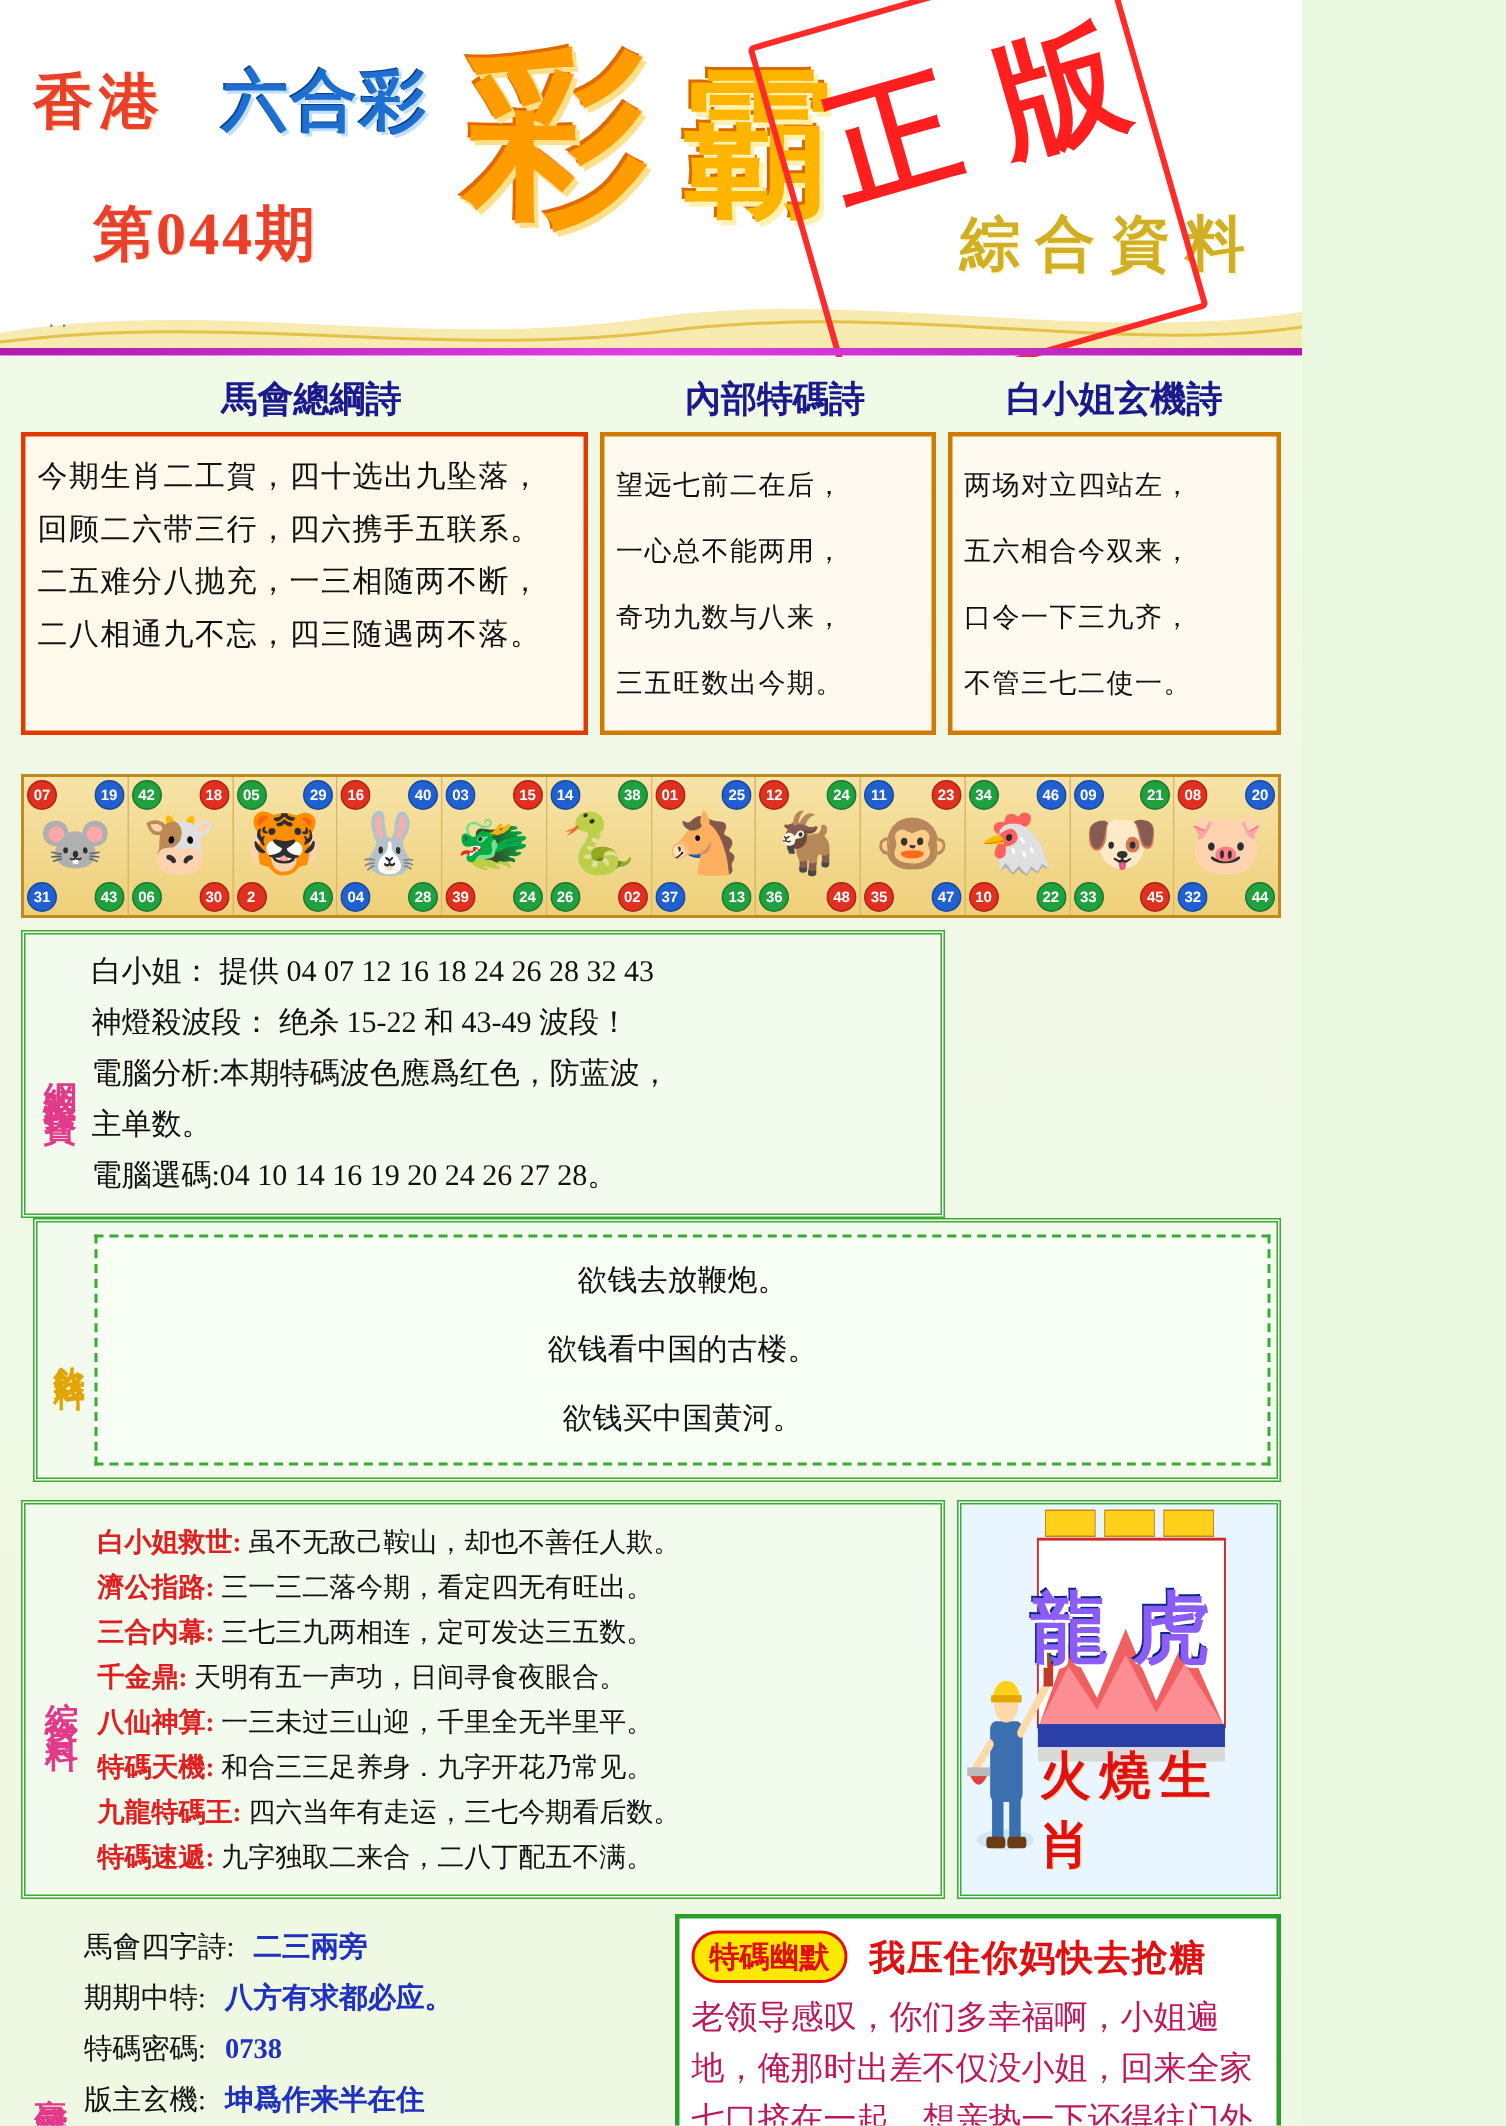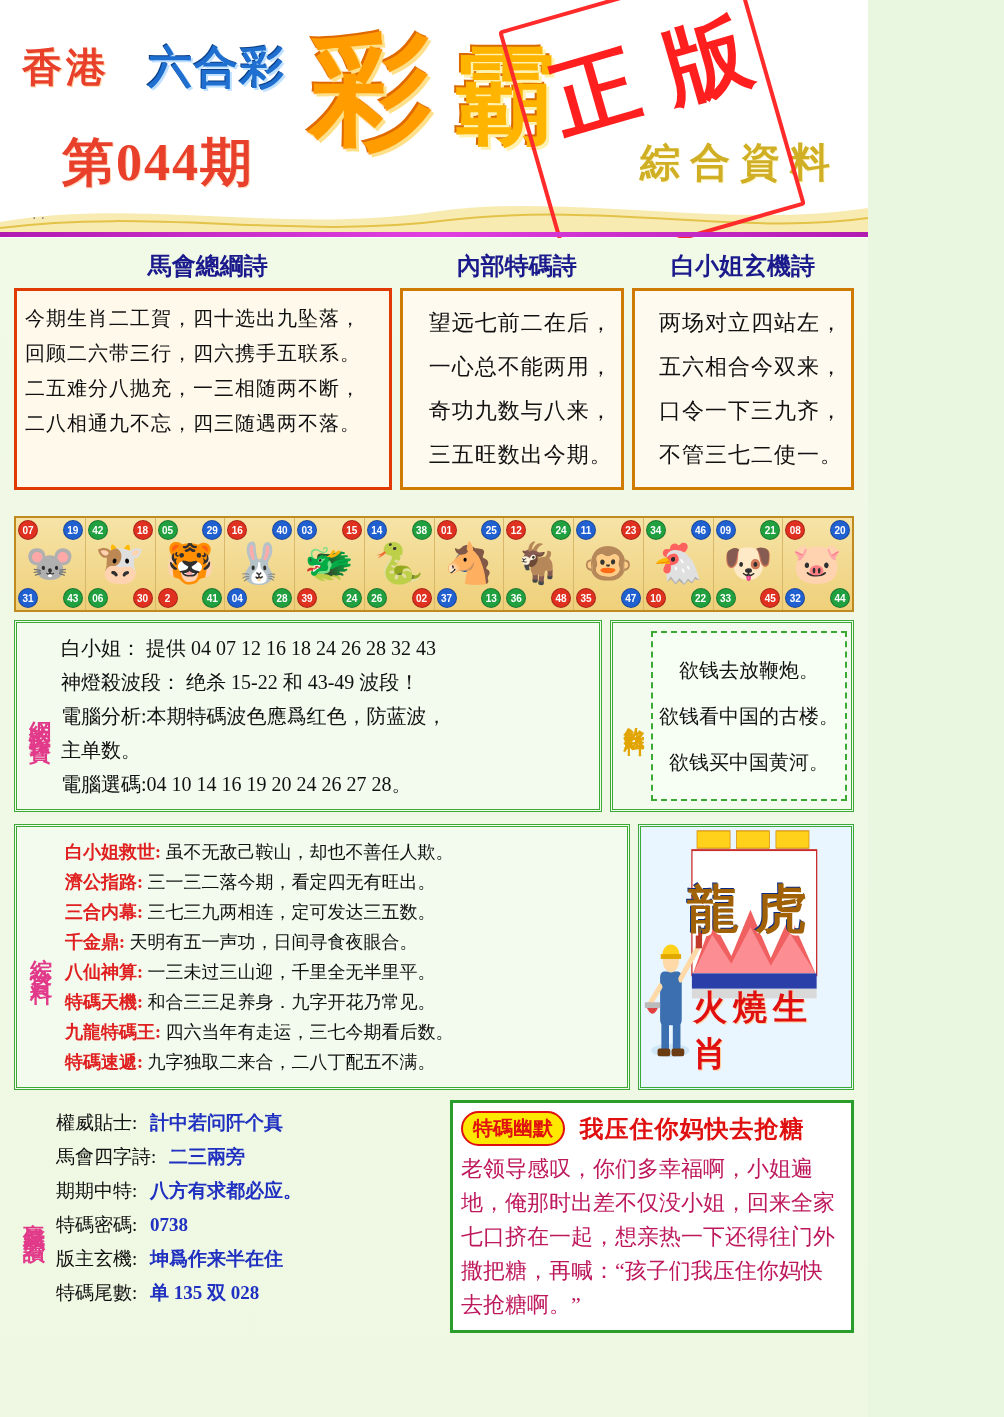--- a/index.html
+++ b/index.html
@@ -55,21 +55,21 @@
     font-family:"Liberation Serif", serif;
     font-size:40px; font-weight:bold;
     color:#c8a200;
     letter-spacing:10px;
     text-shadow:1px 1px 0 #fff6c0;
     opacity:.85;
   }
   .hdr-issue {
     position:absolute; left:62px; top:128px;
     font-family:"Liberation Serif", serif;
-    font-size:52px; font-weight:bold;
+    font-size:40px; font-weight:bold;
     color:#e8402a;
     letter-spacing:2px;
     text-shadow:1px 1px 0 #ffd9c0;
   }
   .hdr-issue .num { color:#e8402a; }
   .stamp {
     position:absolute; left:528px; top:-8px;
     width:248px; height:252px;
     border:4px solid #ff2a2a;
     transform:rotate(-16deg);
@@ -122,21 +122,21 @@
   .poem-box.b2 { width:256px; border-color:#cf7a00; background:#fffaf0;}
   .poem-box.b3 { width:254px; border-color:#cf7a00; background:#fffaf0; margin-right:0;}
   .poem-line {
     font-family:"Liberation Serif", serif;
     font-size:20px; color:#111;
     line-height:35px;
     letter-spacing:1px;
     white-space:nowrap;
   }
   .poem-box.b1 .poem-line { font-size:20px; }
-  .poem-box.b2 .poem-line, .poem-box.b3 .poem-line { font-size:22px; line-height:44px;text-align:right; }
+  .poem-box.b2 .poem-line, .poem-box.b3 .poem-line { font-size:18px; line-height:44px; }
 
   
   .zodiac {
     margin:10px 14px 0 14px;
     border:2px solid #c08a20;
     background:#f3d98f;
     display:flex;
     height:96px;
     overflow:hidden;
   }
@@ -158,21 +158,21 @@
   .z-bl { left:2px; bottom:2px; }
   .z-br { right:2px; bottom:2px; }
   .red { background:#e03020; }
   .blue { background:#2060d0; }
   .green { background:#21a040; }
   .z-animal {
     position:absolute; left:0; right:0; top:16px;
     text-align:center; font-size:40px; line-height:58px;
   }
   
-  .mid { display:flex; margin:8px 14px 12px 14px; }
+  .mid { display:flex; margin:8px 14px 12px 14px;flex-direction:column; }
   .mid-left {
     width:616px; border:3px double #3aaa35; background:#f2fbee;
     display:flex; position:relative; padding:8px 6px;
   }
   .side-label {
     width:34px; font-family:"Liberation Serif", serif;
     font-size:22px; font-weight:bold; color:#e23a8a;
     writing-mode:vertical-rl; text-orientation:upright;
     letter-spacing:6px;
     display:flex; align-items:center; justify-content:center;
@@ -220,21 +220,21 @@
   }
   .comp-row .k { color:#e02020; font-weight:bold; }
   .comp-row .v { color:#111; }
   .comp-right {
     flex:1; margin-left:8px; border:3px double #3aaa35; background:#eaf6ff;
     position:relative; overflow:hidden;
   }
   .lh-text {
     position:absolute; left:46px; top:48px;
     font-family:"Liberation Serif", serif;
-    font-size:52px; font-weight:bold; color:#a16207;
+    font-size:52px; font-weight:bold; color:#8b5cf6;
     letter-spacing:16px;
     text-shadow:2px 2px 0 #ffffff, -1px -1px 0 #0a2a80;
   }
   .hsz-text {
     position:absolute; left:52px; bottom:10px;
     font-family:"Liberation Serif", serif;
     font-size:34px; font-weight:bold; color:#e01010;
     letter-spacing:6px;
     text-shadow:1px 1px 0 #ffd0a0;
   }
@@ -520,24 +520,20 @@
       <div class="lh-text">龍虎</div>
       <div class="hsz-text">火燒生肖</div>
     </div>
   </div>
 
   <div class="bottom">
     <div class="bl">
       <div class="bl-label">贏錢必讀</div>
       <div class="bl-rows">
         <div class="bl-row">
-          <span class="k">權威貼士:</span>
-          <span class="v">計中若问阡个真</span>
-        </div>
-        <div class="bl-row">
           <span class="k">馬會四字詩:</span>
           <span class="v">二三兩旁</span>
         </div>
         <div class="bl-row">
           <span class="k">期期中特:</span>
           <span class="v">八方有求都必应。</span>
         </div>
         <div class="bl-row">
           <span class="k">特碼密碼:</span>
           <span class="v">0738</span>

